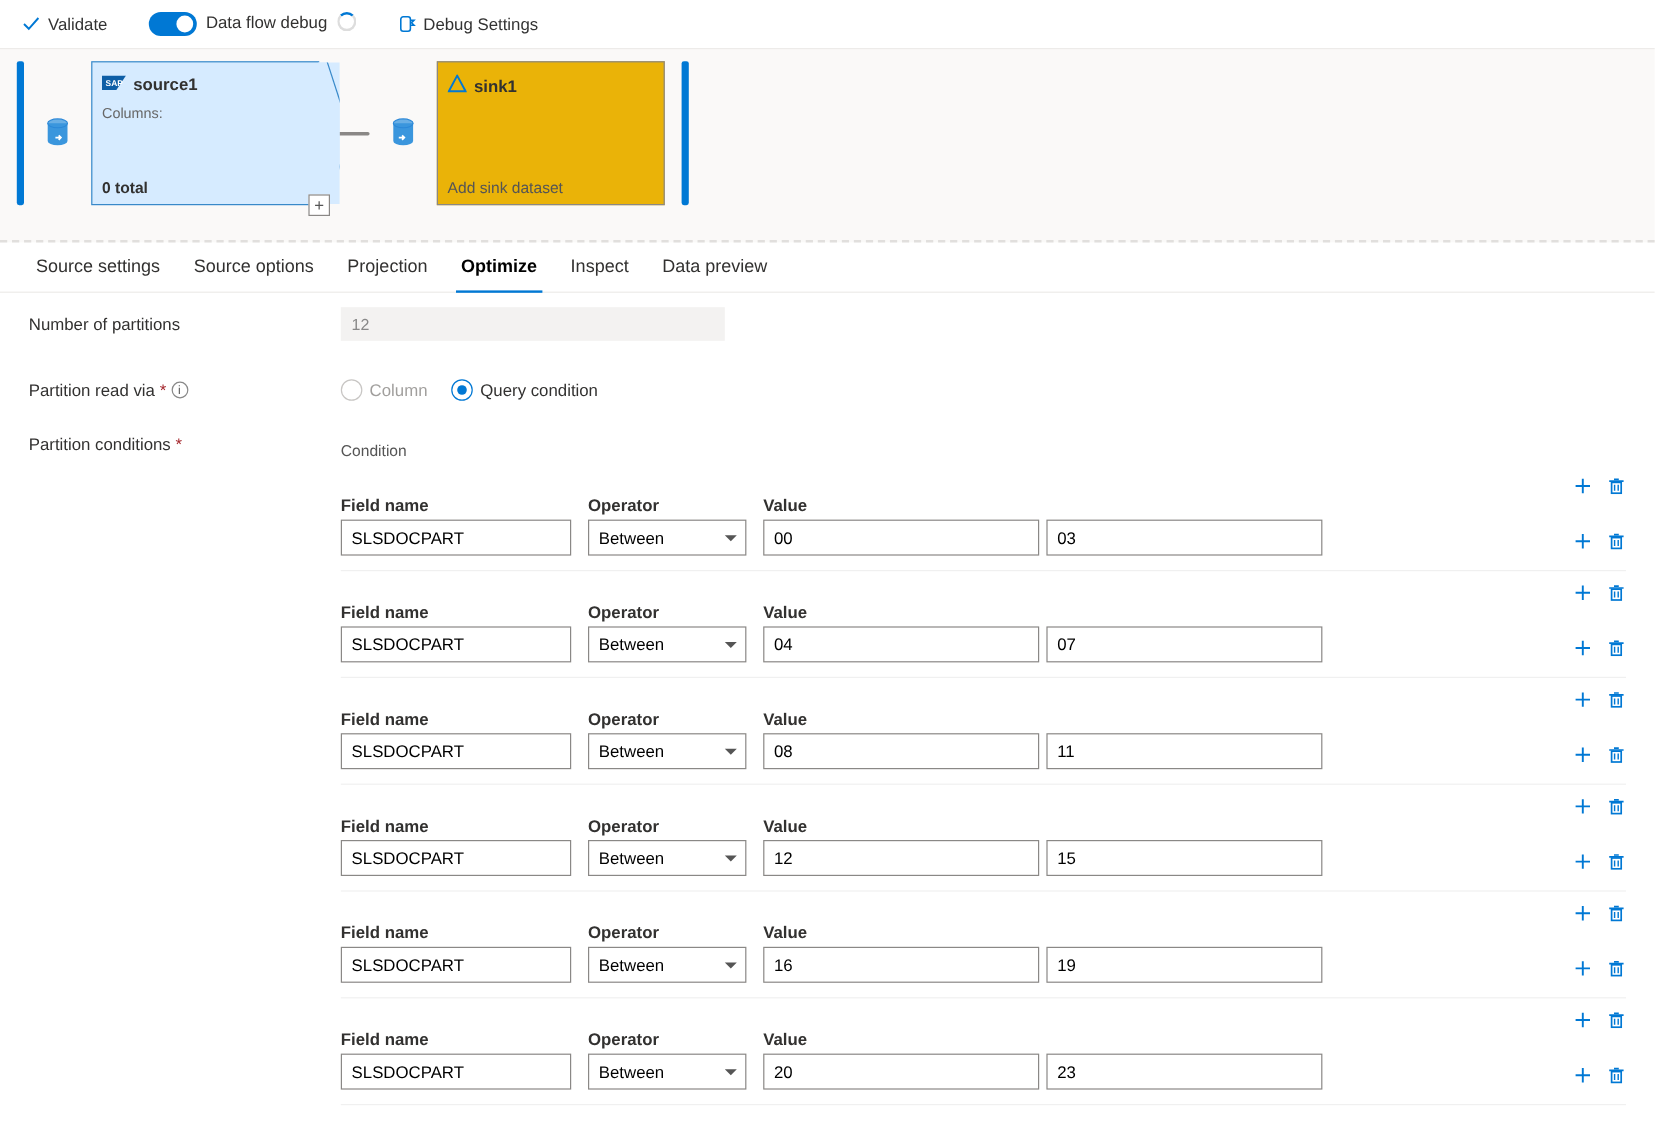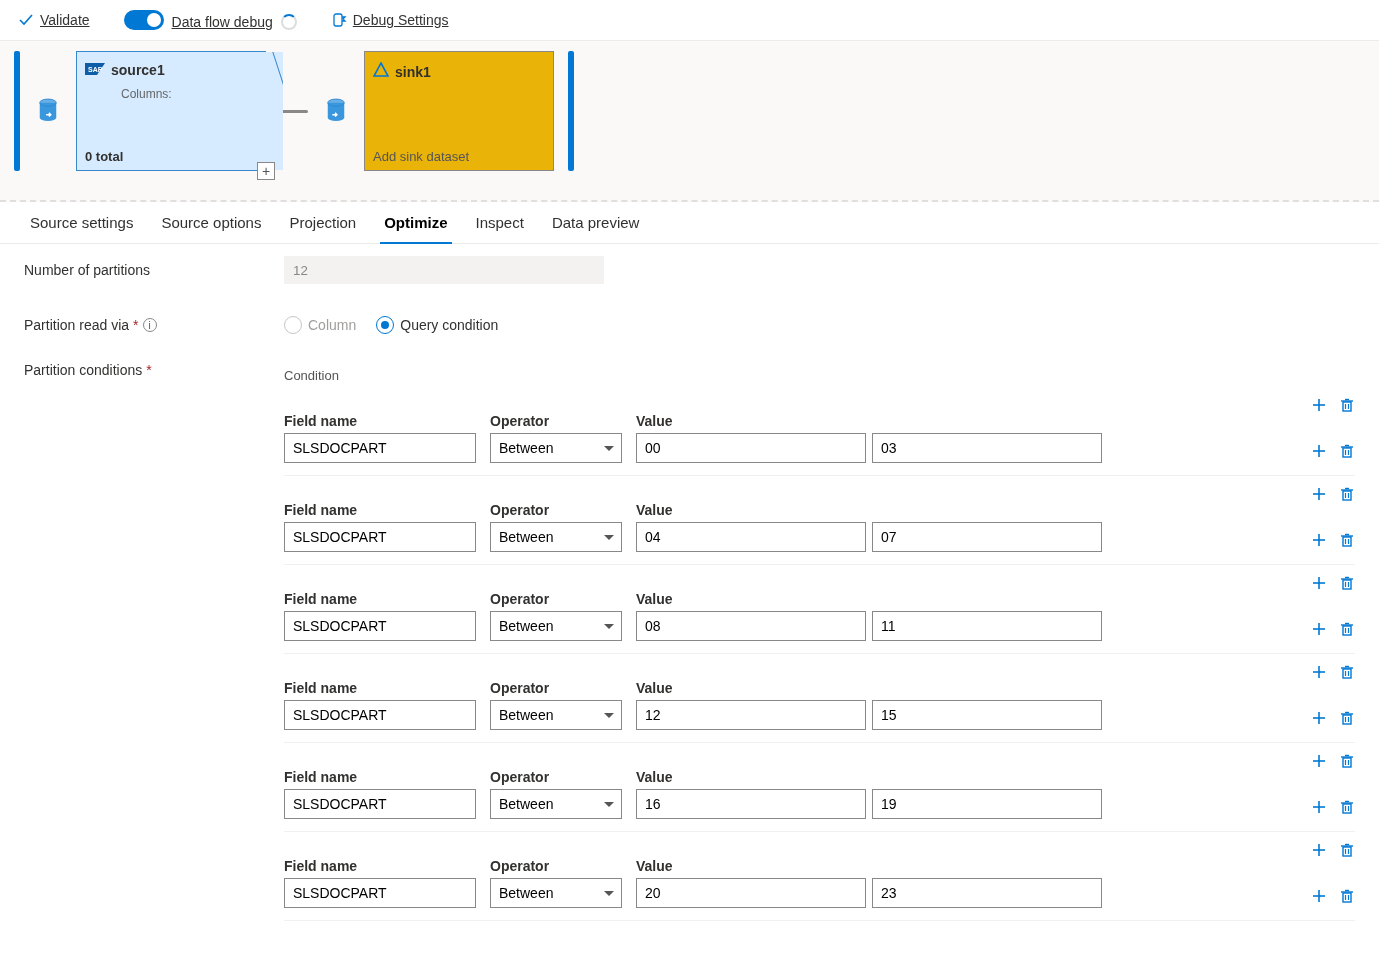--- a/index.html
+++ b/index.html
@@ -10,38 +10,38 @@
     --gray-border:#d1d1d1;
     --gray-text:#605e5c;
     --text:#323130;
     --link:#0078d4;
     --red:#a4262c;
     --divider:#edebe9;
   }
   *{box-sizing:border-box;font-family:"Segoe UI",Arial,sans-serif;}
   body{margin:0;padding:0;background:#fff;color:var(--text);font-size:14px;}
   
-  .toolbar{display:flex;align-items:flex-end;gap:8px;padding:10px 12px;text-decoration:underline;}
+  .toolbar{display:flex;align-items:flex-start;gap:8px;padding:10px 12px;}
   .tool-btn{display:flex;align-items:center;gap:6px;cursor:pointer;padding:2px 6px;font-size:14px;color:#333;}
   .check-icn{width:16px;height:16px;display:inline-flex;align-items:center;justify-content:center;}
   .check-icn svg{width:16px;height:16px;}
   .toggle{width:40px;height:20px;border-radius:10px;background:var(--blue);position:relative;display:inline-block;cursor:pointer;}
   .toggle::after{content:"";width:14px;height:14px;background:#fff;border-radius:50%;position:absolute;top:3px;right:3px;}
   .spinner{width:16px;height:16px;border:2px solid #ddd;border-top:2px solid var(--blue);border-radius:50%;display:inline-block;}
   
   .canvas{background:#faf9f8;border-top:1px solid var(--divider);padding:10px;position:relative;min-height:162px;}
   .flow{display:flex;align-items:stretch;gap:14px;position:relative;padding-left:4px;}
   .node-st{width:6px;background:var(--blue);border-radius:2px;}
   .db-icn{width:28px;display:flex;align-items:center;justify-content:center;}
   .db-icn svg{width:22px;height:26px;}
   .node{border:1px solid #8a8886;background:#eab308;width:190px;height:120px;display:flex;position:relative;}
   .node.selected{background:#d6ebff;border:1px solid #3889c9;}
   .node-in{flex:1;padding:10px 10px 6px 8px;display:flex;flex-direction:column;}
   .node-title{display:flex;align-items:center;gap:6px;font-weight:600;font-size:14px;}
-  .node-meta{margin-top:auto;font-size:12px;color:#666;margin-left:36px;}
+  .node-meta{margin-top:auto;font-size:12px;color:#666;}
   .node-tot{font-size:13px;font-weight:600;margin-top:48px;}
   .arrow-point{position:absolute;right:-18px;top:0;bottom:0;width:18px;overflow:hidden;}
   .arrow-point::before{content:"";position:absolute;left:-60px;top:-10px;width:84px;height:140px;transform:rotate(18deg);background:#d6ebff;border-right:1px solid #3889c9;}
   .arrow-point::after{content:"";position:absolute;left:-60px;bottom:-10px;width:84px;height:140px;transform:rotate(-18deg);background:#d6ebff;border-right:1px solid #3889c9;}
   .plus-box{position:absolute;bottom:-10px;right:-10px;width:18px;height:18px;border:1px solid #8a8886;background:#fff;display:flex;align-items:center;justify-content:center;font-size:14px;color:#555;}
   .conn{display:flex;align-items:center;}
   .conn .line{width:28px;height:3px;background:#8a8886;border-radius:2px;}
   .dashes{position:absolute;left:0;right:0;bottom:0;border-top:2px dashed #e1dfdd;}
   
   .tabs{display:flex;gap:0;border-bottom:1px solid var(--divider);padding:0 16px;}

